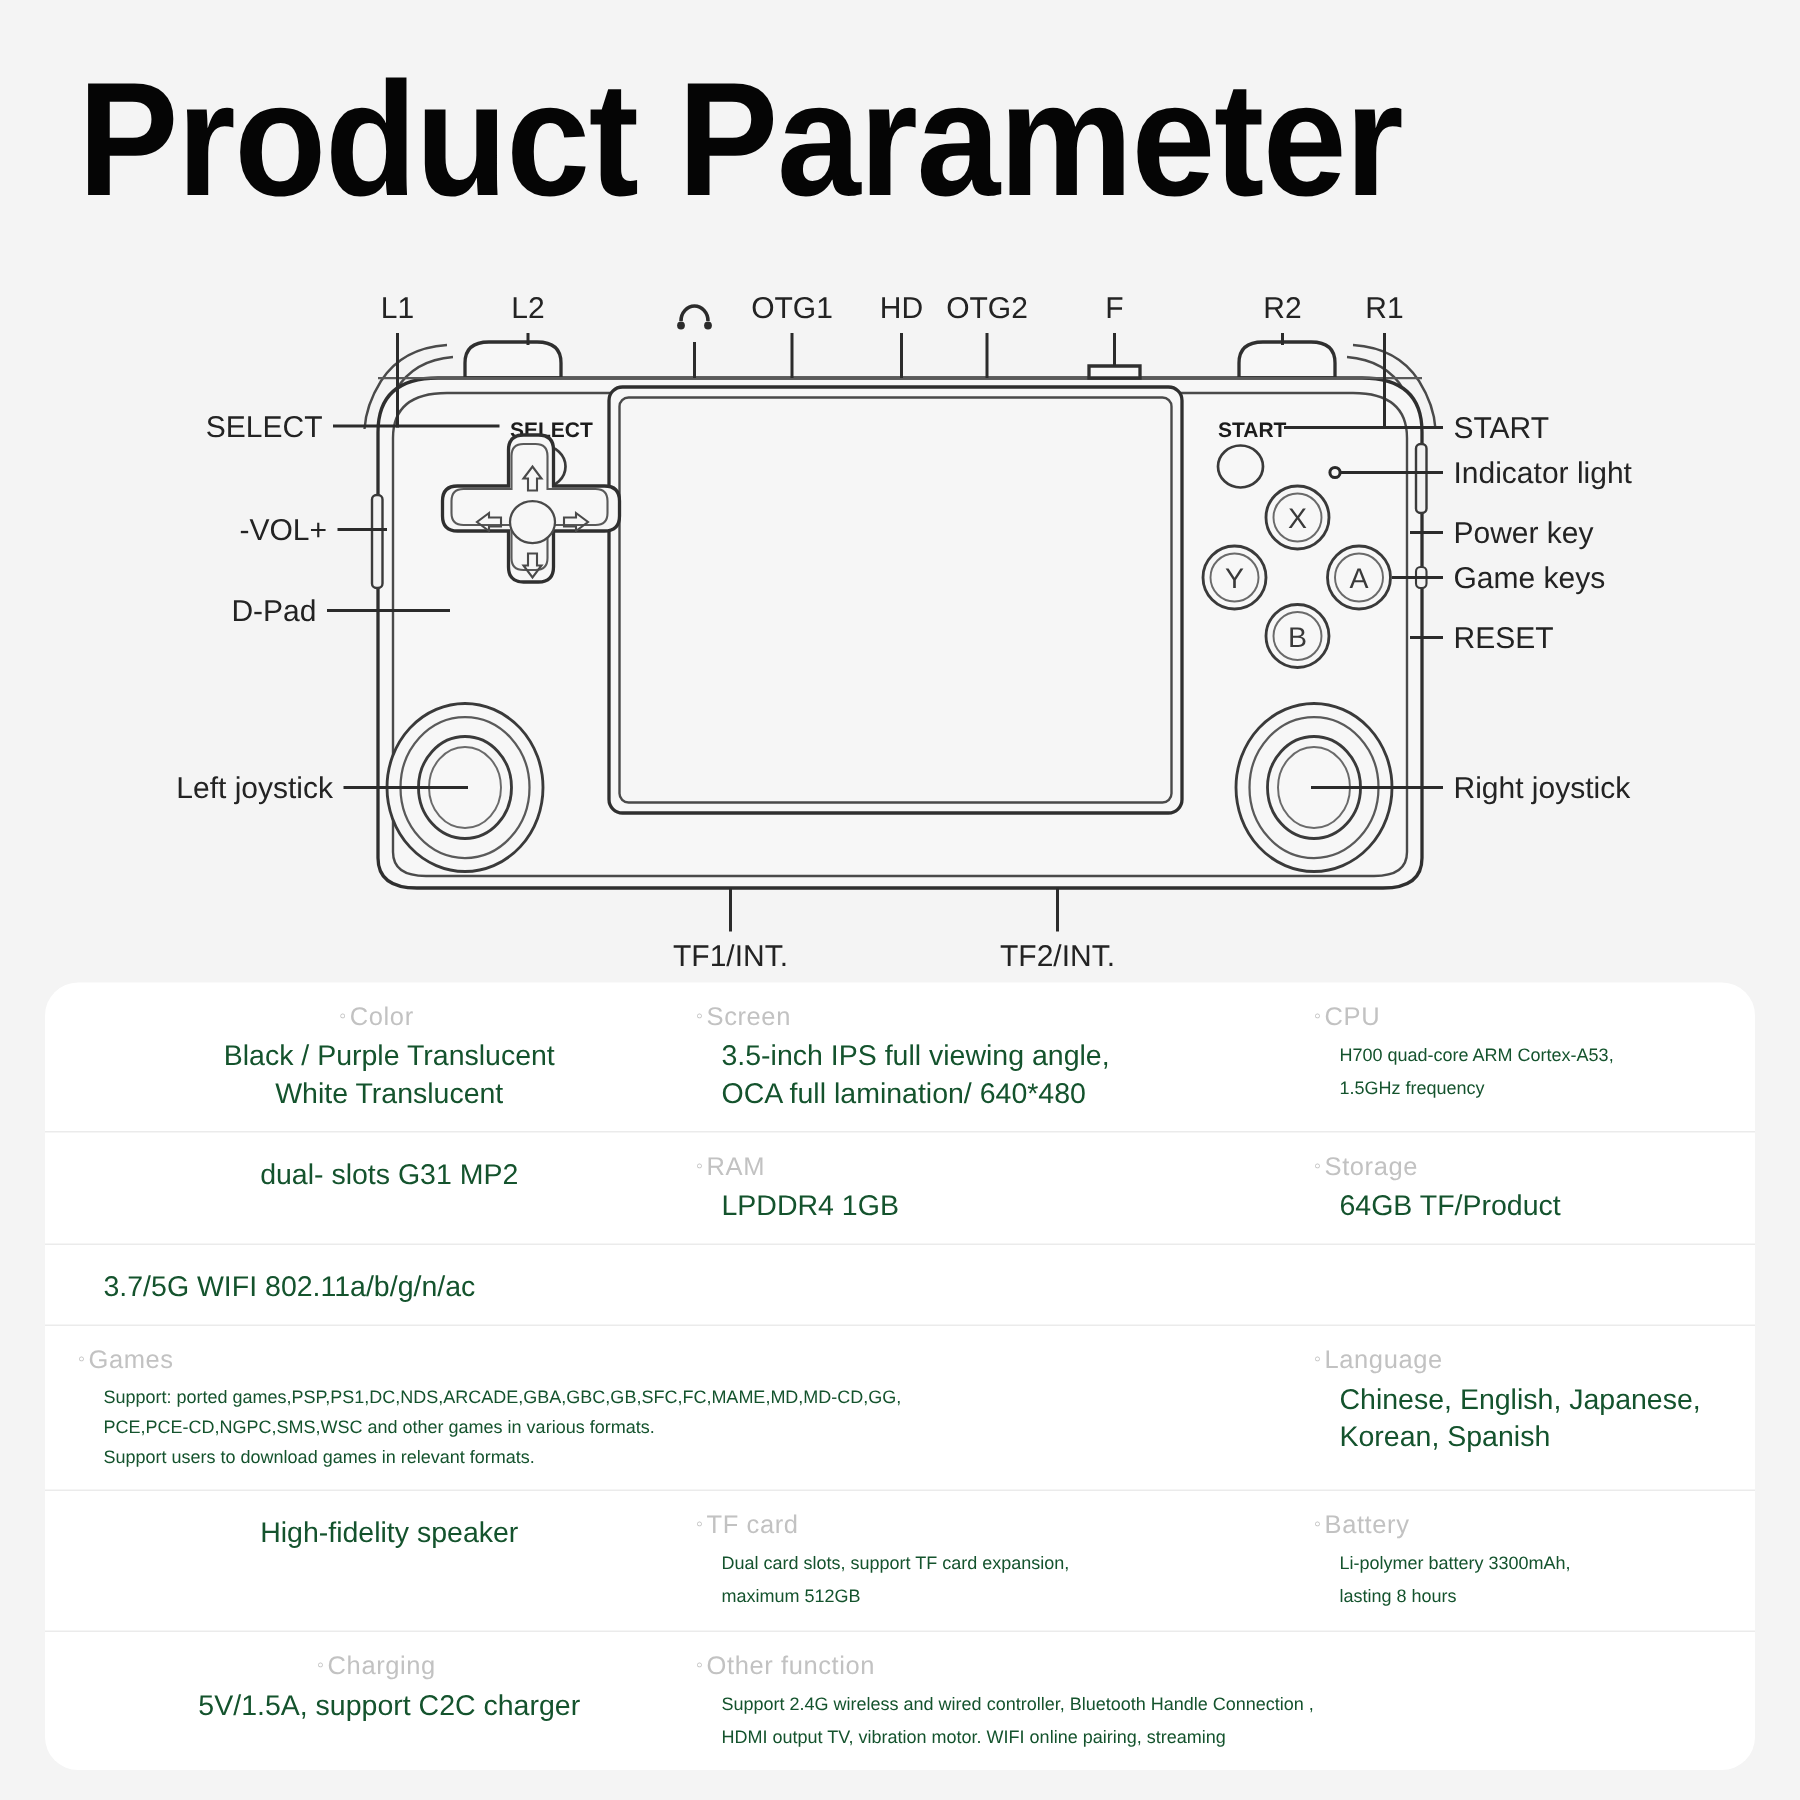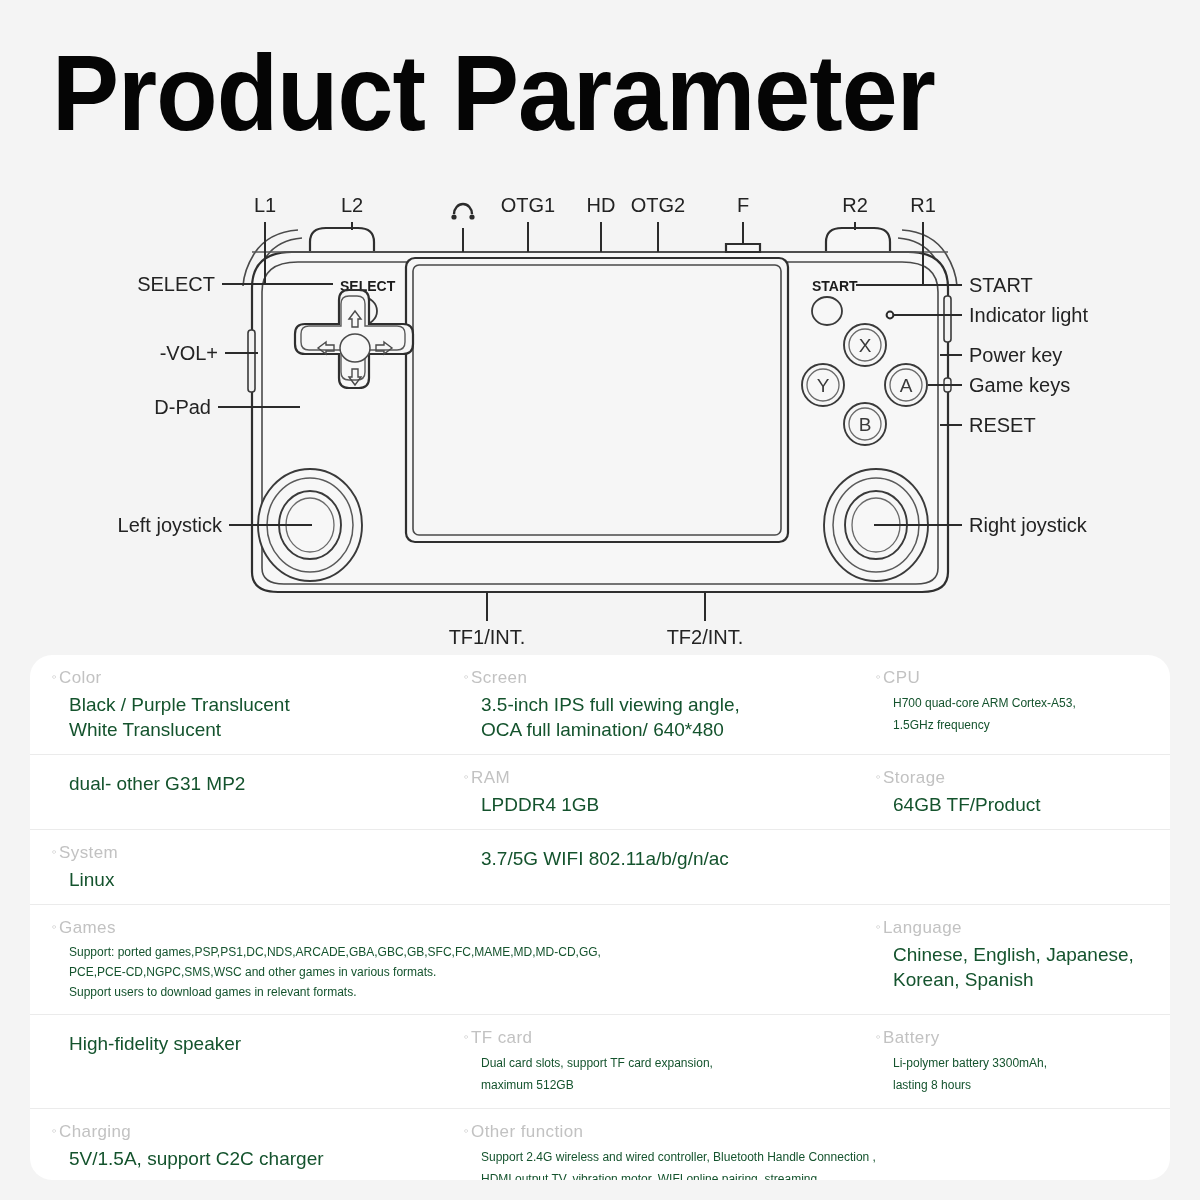--- a/index.html
+++ b/index.html
@@ -80,21 +80,21 @@
     display:flex;
     width:1096px;
     margin:0 22px;
     padding:13px 0 12px 0;
     box-sizing:border-box;
   }
   .cell{
     box-sizing:border-box;
     padding-right:14px;
   }
-  .c1{width:412px;}
+  .c1{width:412px;text-align:center;}
   .c2{width:412px;}
   .c3{width:272px;}
   .c12{width:824px;}
   .c23{width:684px;}
 
   .lbl{
     font-family:"Liberation Sans",sans-serif;
     font-size:17px;
     color:#c2c2c2;
     letter-spacing:0.4px;
@@ -276,39 +276,35 @@
       <div class="lbl"><span class="bul">◦</span><span>CPU</span></div>
       <div class="val small">H700 quad-core ARM Cortex-A53,
 1.5GHz frequency</div>
     </div>
   </div>
     </div>
 
   <div class="spec-row">
       <div class="inner">
     <div class="cell c1">
-      <div class="val">dual- other G31 MP2</div>
+      <div class="val">dual- slots G31 MP2</div>
     </div>
     <div class="cell c2">
       <div class="lbl"><span class="bul">◦</span><span>RAM</span></div>
       <div class="val">LPDDR4  1GB</div>
     </div>
     <div class="cell c3">
       <div class="lbl"><span class="bul">◦</span><span>Storage</span></div>
       <div class="val">64GB TF/Product</div>
     </div>
   </div>
     </div>
 
   <div class="spec-row">
       <div class="inner">
-    <div class="cell c1">
-      <div class="lbl"><span class="bul">◦</span><span>System</span></div>
-      <div class="val">Linux</div>
-    </div>
     <div class="cell c2">
       <div class="val">3.7/5G WIFI 802.11a/b/g/n/ac</div>
     </div>
   </div>
     </div>
 
   <div class="spec-row">
       <div class="inner">
     <div class="cell c12">
       <div class="lbl"><span class="bul">◦</span><span>Games</span></div>

